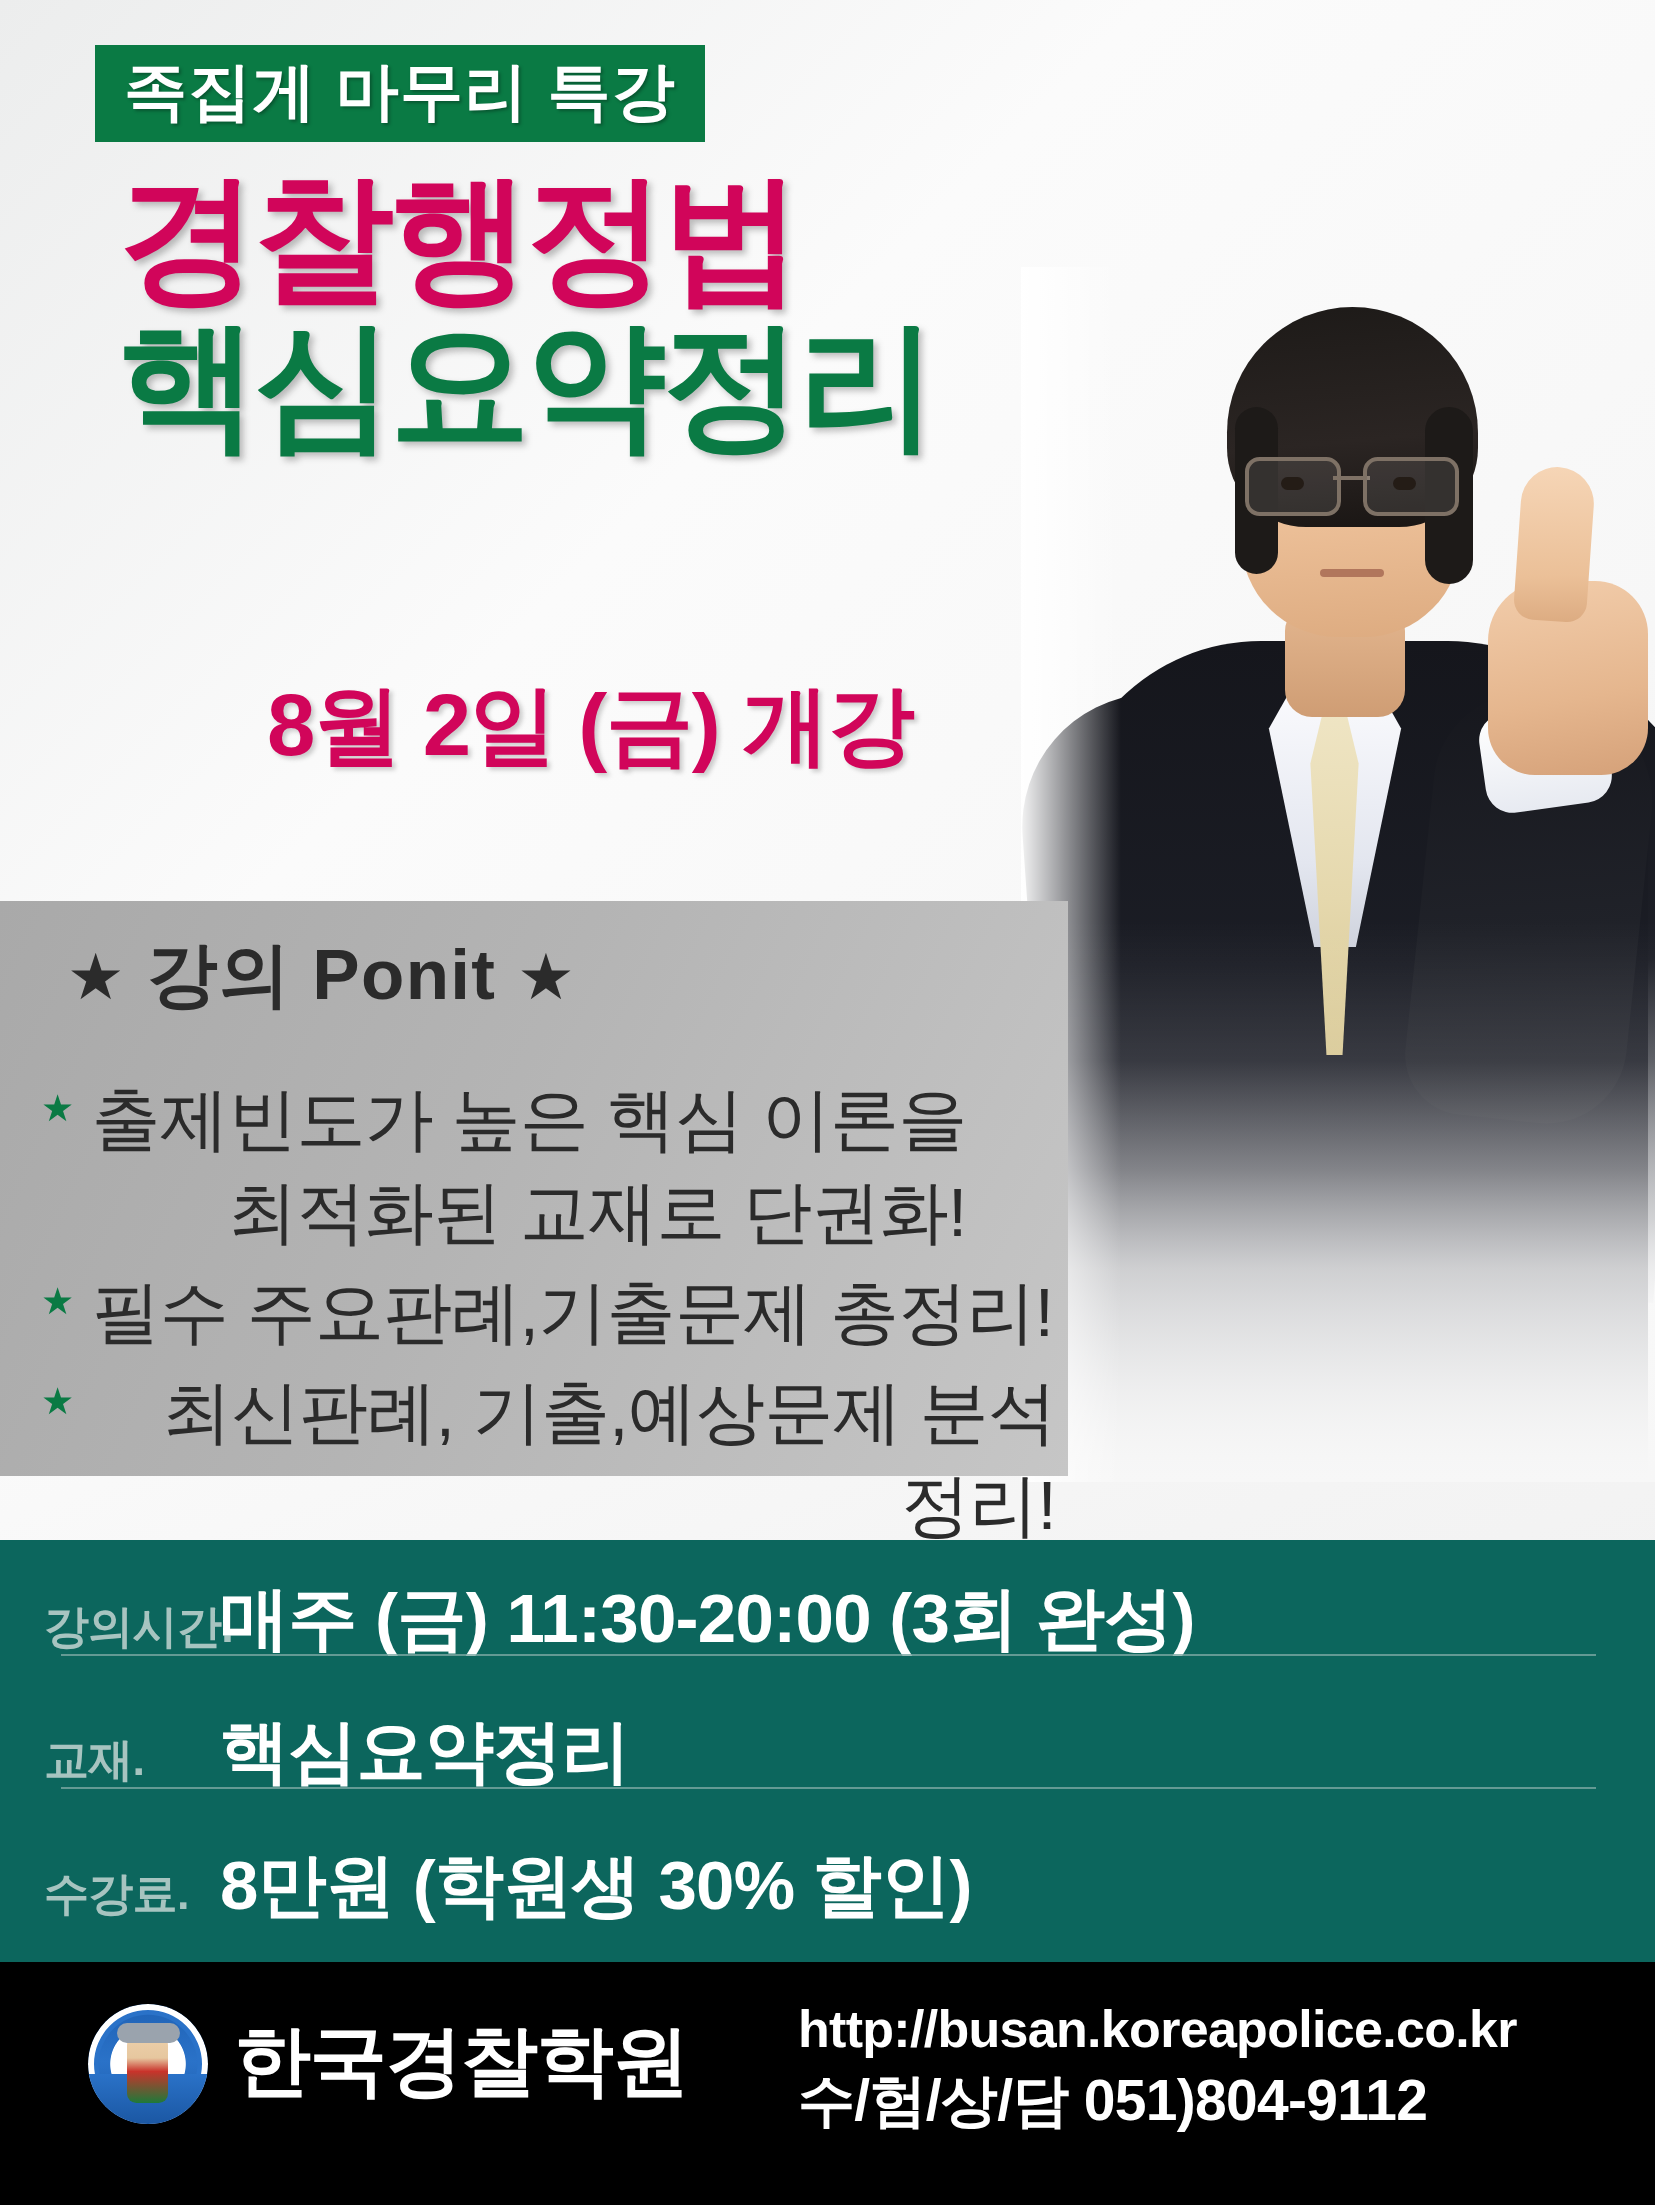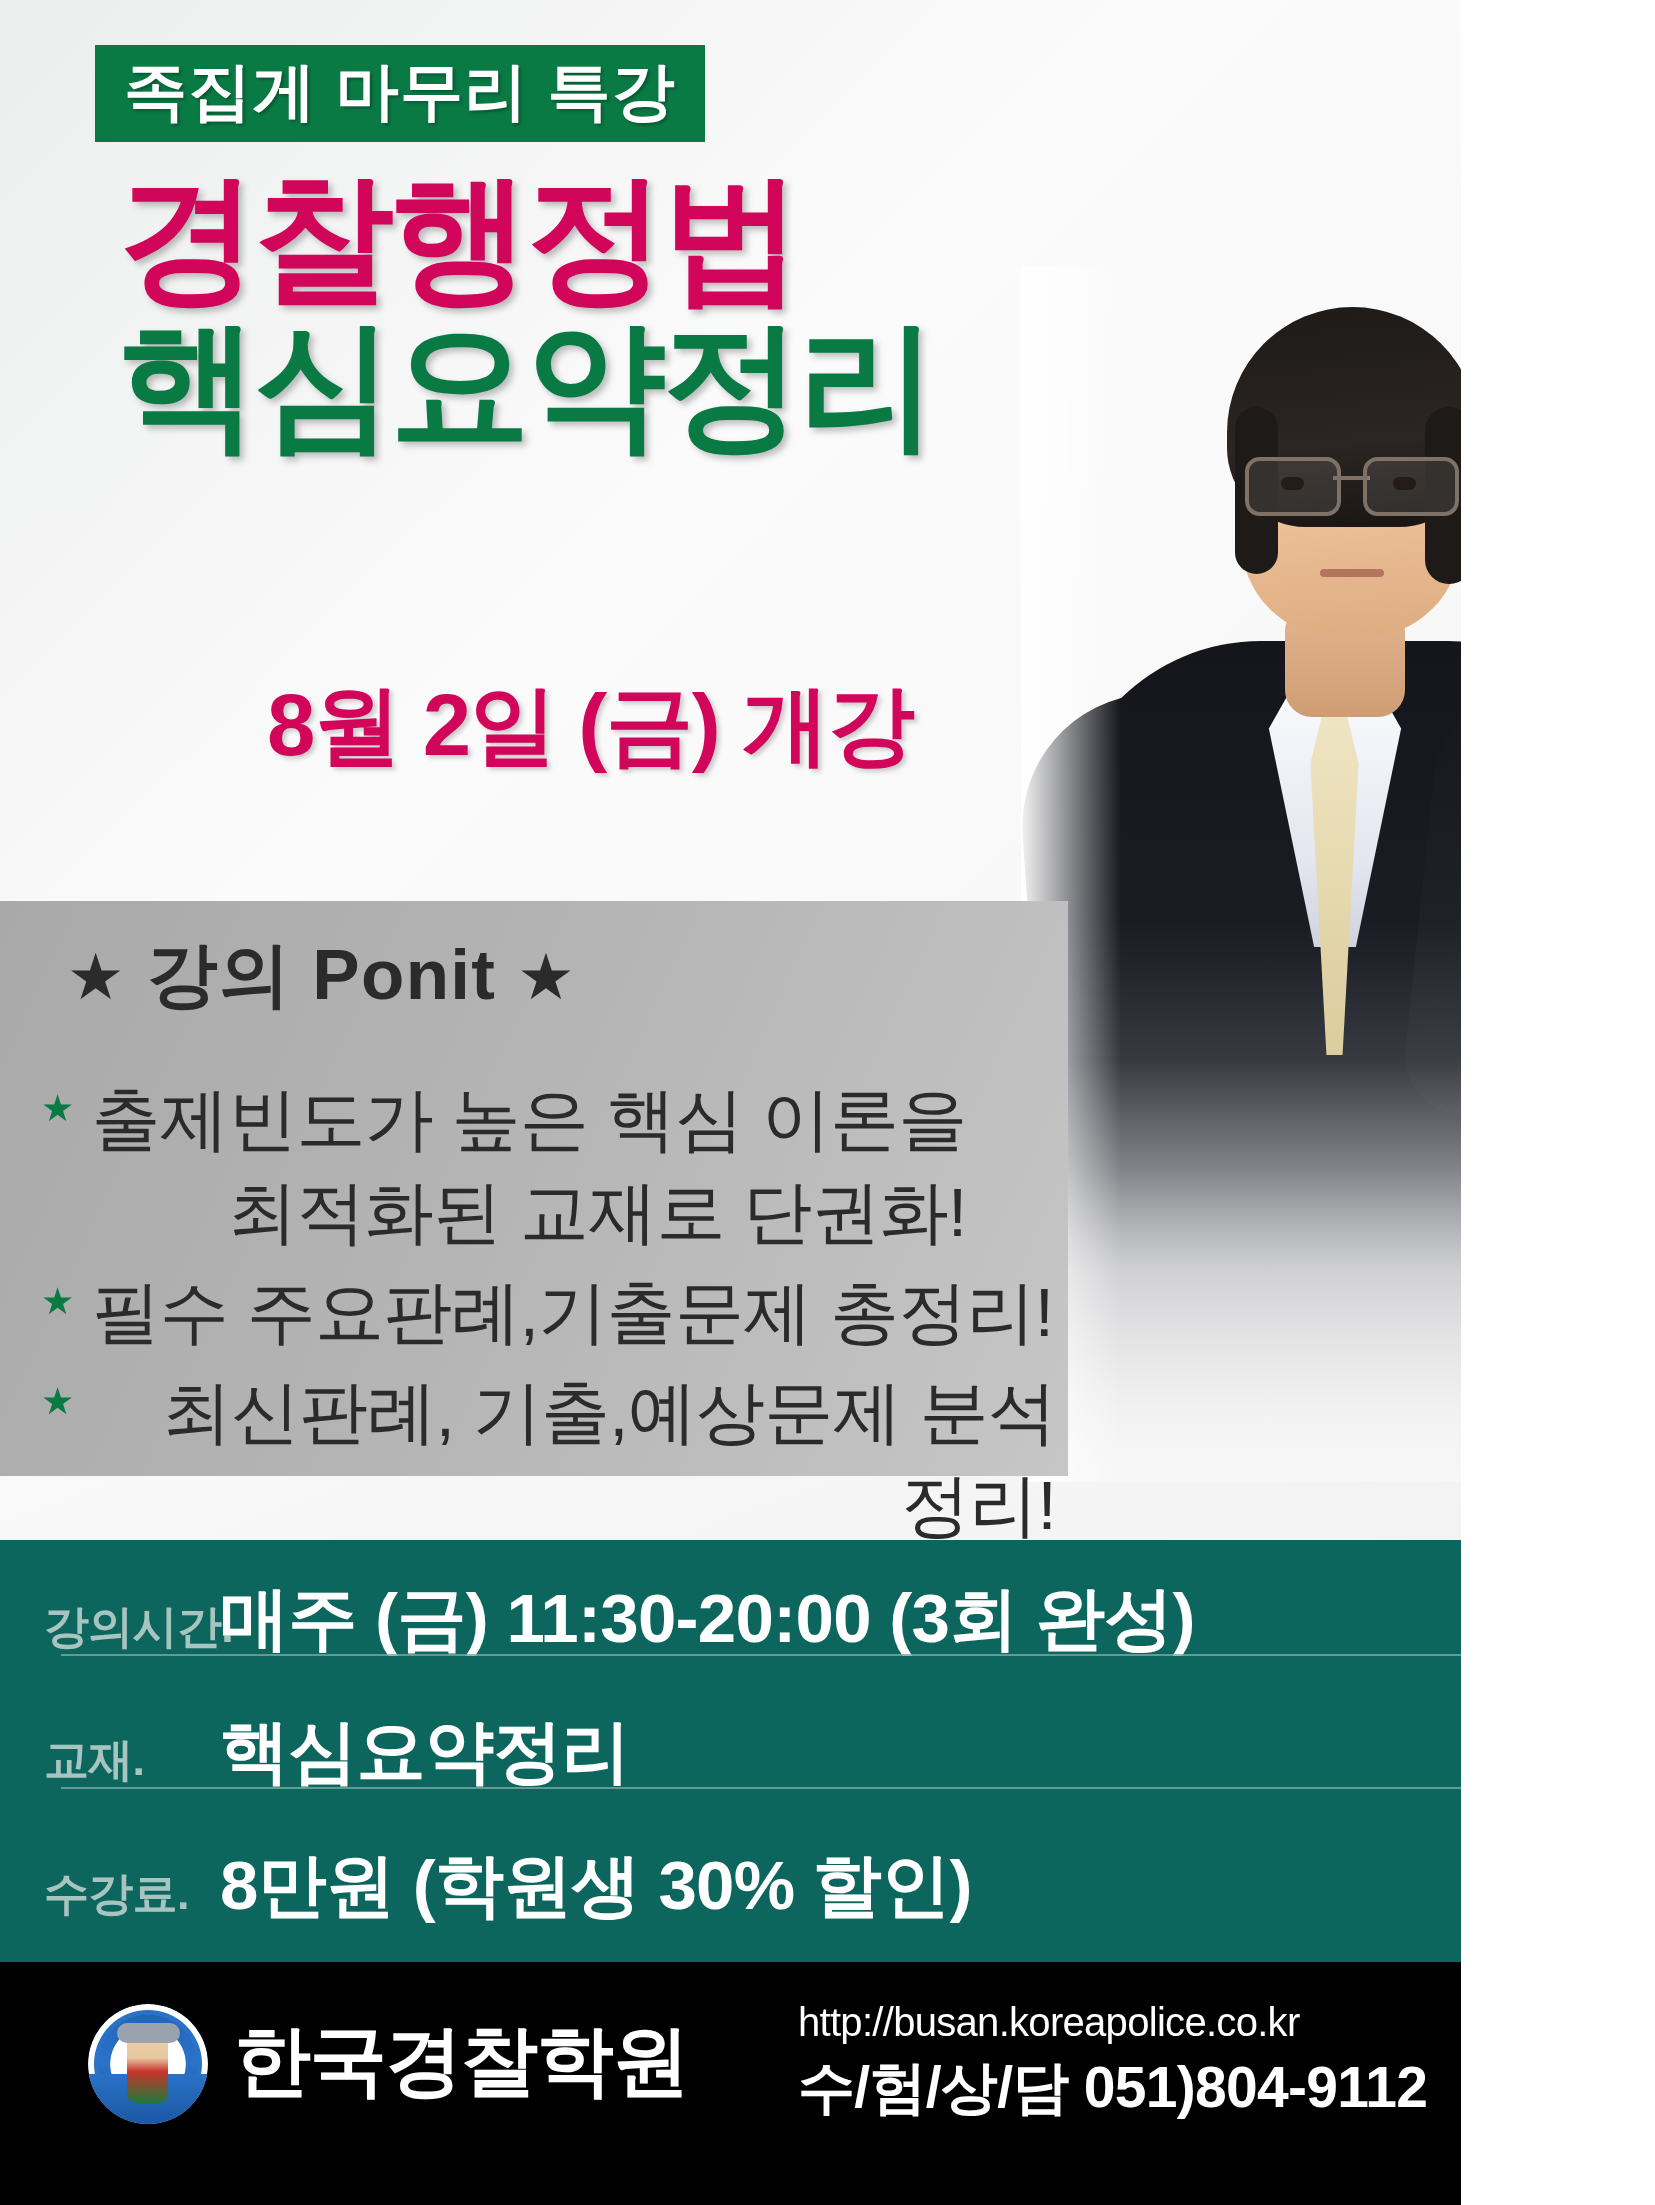--- a/index.html
+++ b/index.html
@@ -1,21 +1,21 @@
 <!DOCTYPE html>
 <html style="font-size:10.7px"><head>
 <meta charset="utf-8">
 <title>Poster</title>
 <style>
   html,body{margin:0;padding:0;background:#fff;}
   body{font-family:"Liberation Sans","DejaVu Sans",sans-serif;}
 
   .poster{
     position:relative;
-    width:1461px;height:2205px;
+    width:1655px;height:2205px;
     overflow:hidden;
     background:linear-gradient(160deg,#f2f2f2 0%,#ffffff 35%,#f4f4f4 70%,#ededed 100%);
   }
 
   
   .top-zone{
     position:absolute;left:0;top:0;width:1655px;height:901px;
     background:linear-gradient(135deg,#eceded 0%,#fbfbfb 45%,#f6f6f6 100%);
   }
 
@@ -202,21 +202,21 @@
   .logo .hat{
     position:absolute;left:50%;top:16%;width:63px;height:20px;margin-left:-31px;
     background:#9aa3ad;border-radius:10.7px;
   }
   .brand{
     position:absolute;left:234px;top:2010px;
     color:#ffffff;font-size:77px;font-weight:bold;letter-spacing:-1.3px;white-space:nowrap;
   }
   .contact{position:absolute;left:798px;top:2000px;}
   .c-url{
-    color:#ffffff;font-size:40px;font-weight:normal;letter-spacing:-0.7px;white-space:nowrap;line-height:1.12;
+    color:#ffffff;font-size:52px;font-weight:bold;letter-spacing:-0.7px;white-space:nowrap;line-height:1.12;
   }
   .c-tel{
     color:#ffffff;font-size:57px;font-weight:bold;letter-spacing:-0.7px;white-space:nowrap;
     line-height:1.12;margin-top:11px;
   }
 </style>
 </head>
 <body>
 
 <div class="poster">

